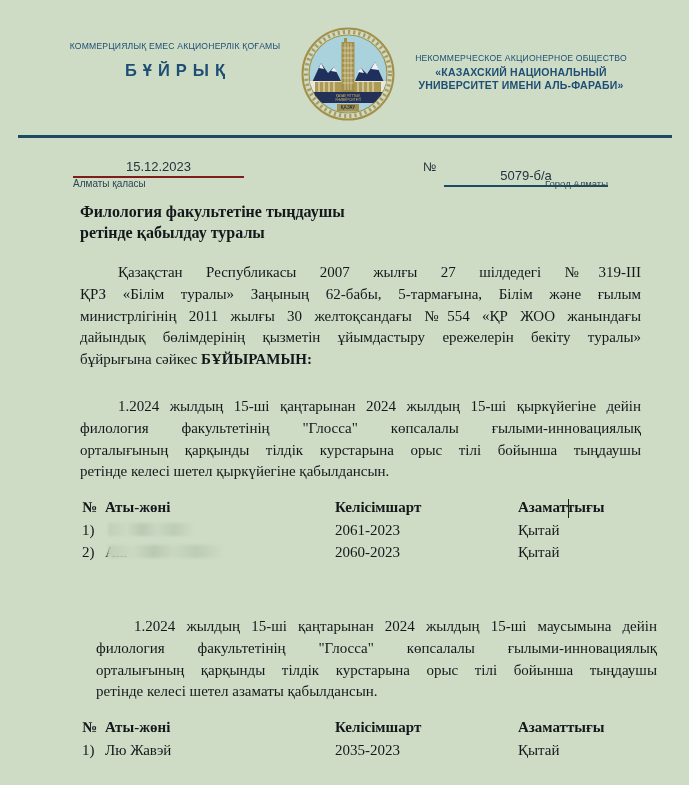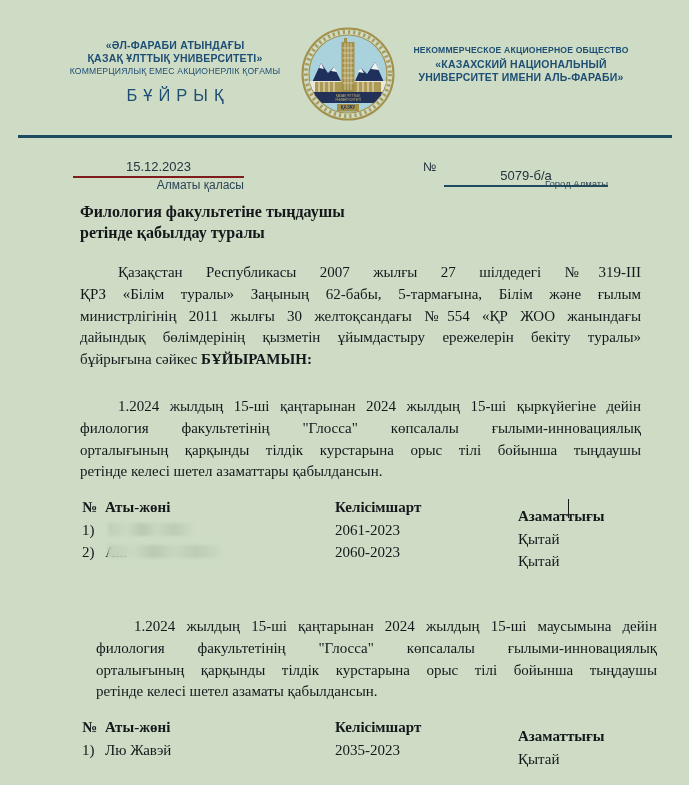--- a/index.html
+++ b/index.html
@@ -10,30 +10,30 @@
     overflow:hidden;
     font-family:"Liberation Serif","DejaVu Serif",serif;
     color:#14181b;
   }
   
   .org{position:absolute;text-align:center;color:#1e4e74;font-family:"Liberation Sans","DejaVu Sans",sans-serif;}
   .org-left{left:55px;top:39px;width:240px;}
   .org-right{left:395px;top:41px;width:252px;}
   .org-name{font-weight:bold;font-size:10.5px;line-height:12.5px;white-space:pre-line;letter-spacing:.2px;}
   .org-form{font-size:8.6px;line-height:11px;margin-top:2px;letter-spacing:.2px;}
-  .doc-type{font-weight:normal;font-size:16.5px;letter-spacing:6px;margin-top:9px;text-indent:6px;}
-  .org-right .org-form{margin-bottom:2px;margin-top:4px;font-weight:bold;}
+  .doc-type{font-weight:bold;font-size:16.5px;letter-spacing:6px;margin-top:9px;text-indent:6px;}
+  .org-right .org-form{margin-bottom:2px;margin-top:12px;}
   .org-right .doc-type{margin-top:11px;}
   .emblem{position:absolute;left:301px;top:26px;}
   .rule{position:absolute;left:18px;top:135px;width:654px;height:2.5px;background:#1d4c62;}
 
   
   .req{position:absolute;font-family:"Liberation Sans","DejaVu Sans",sans-serif;color:#22343e;}
   .req-date{left:73px;top:159px;width:171px;border-bottom:2px solid #7f1d1d;text-align:center;font-size:13px;padding-bottom:2px;}
-  .req-date-place{left:73px;top:178px;width:171px;text-align:right;font-size:12px;color:#2c4654;}
+  .req-date-place{left:73px;top:178px;width:171px;text-align:left;font-size:10px;color:#2c4654;}
   .req-no{left:423px;top:160px;font-size:12.5px;}
   .req-num{left:444px;top:168px;width:164px;border-bottom:2px solid #1d4c62;text-align:center;font-size:13px;padding-bottom:2px;}
   .req-num-place{left:444px;top:178px;width:164px;text-align:right;font-size:9.5px;color:#2c4654;}
 
   
   .subject{position:absolute;left:80px;top:201px;width:400px;font-weight:bold;font-size:16px;line-height:21px;white-space:pre-line;}
 
   
   .para{position:absolute;left:80px;width:561px;font-size:15px;line-height:21.8px;}
   .p-just{text-align:justify;text-align-last:justify;white-space:pre-line;text-indent:38px;}
@@ -46,38 +46,36 @@
   
   .list{position:absolute;left:82px;width:560px;font-size:15px;}
   .list1{top:499px;}
   .list2{top:719px;}
   .lrow{position:relative;height:22.5px;}
   .lrow span{position:absolute;top:0;white-space:nowrap;}
   .b{font-weight:bold;}
   .c-num{left:0;}
   .c-name{left:23px;}
   .c-contract{left:253px;}
-  .c-cit{left:436px;margin-top:9px;}
+  .c-cit{left:436px;}
   .caret{position:absolute;left:485.5px;top:-2px;width:1.5px;height:19px;background:#1a1a1a;}
 
   .cell-name{display:inline-flex;align-items:center;}
   .redact{display:inline-block;height:13px;border-radius:2px;margin-left:3px;
     background:linear-gradient(90deg,#bfcfb8 0%,#cbd9c3 22%,#b9c9b2 40%,#c9d7c1 58%,#bcccb5 78%,#ccdac4 100%);
     filter:blur(1.6px);transform:translateY(1px);}
   .r1{width:85px;}
   .r2{width:114px;}
 </style>
 </head>
 <body>
 
 <div class="page">
 
   <div class="org org-left">
-    <div class="org-name">«ӘЛ-ФАРАБИ АТЫНДАҒЫ
-ҚАЗАҚ ҰЛТТЫҚ УНИВЕРСИТЕТІ»</div>
     <div class="org-form">КОММЕРЦИЯЛЫҚ ЕМЕС АКЦИОНЕРЛІК ҚОҒАМЫ</div>
     <div class="doc-type">БҰЙРЫҚ</div>
   </div>
 
   <svg class="emblem" width="94" height="96" viewBox="0 0 94 96">
     <defs>
       <clipPath id="inner">
           <circle cx="47" cy="48" r="39"></circle>
         </clipPath>
     </defs>
@@ -155,21 +153,21 @@
 ҚРЗ «Білім туралы» Заңының 62-бабы, 5-тармағына, Білім және ғылым
 министрлігінің 2011 жылғы 30 желтоқсандағы №554 «ҚР ЖОО жанындағы
 дайындық бөлімдерінің қызметін ұйымдастыру ережелерін бекіту туралы»</div>
     <div class="p-last"><span>бұйрығына сәйкес </span><span class="order-verb">БҰЙЫРАМЫН:</span></div>
   </div>
 
   <div class="para p2">
     <div class="p-just">1.2024 жылдың 15-ші қаңтарынан 2024 жылдың 15-ші қыркүйегіне дейін
 филология факультетінің "Глосса" көпсалалы ғылыми-инновациялық
 орталығының қарқынды тілдік курстарына орыс тілі бойынша тыңдаушы</div>
-    <div class="p-last">ретінде келесі шетел азаматтары  қабылдансын.</div>
+    <div class="p-last">ретінде келесі шетел қыркүйегіне  қабылдансын.</div>
   </div>
 
   <div class="list list1">
     <div class="lrow">
       <span class="c-num b">№</span>
       <span class="c-name b">Аты-жөні</span>
       <span class="c-contract b">Келісімшарт</span>
       <span class="c-cit b">Азаматтығы</span>
       <span class="caret"></span>
     </div>

